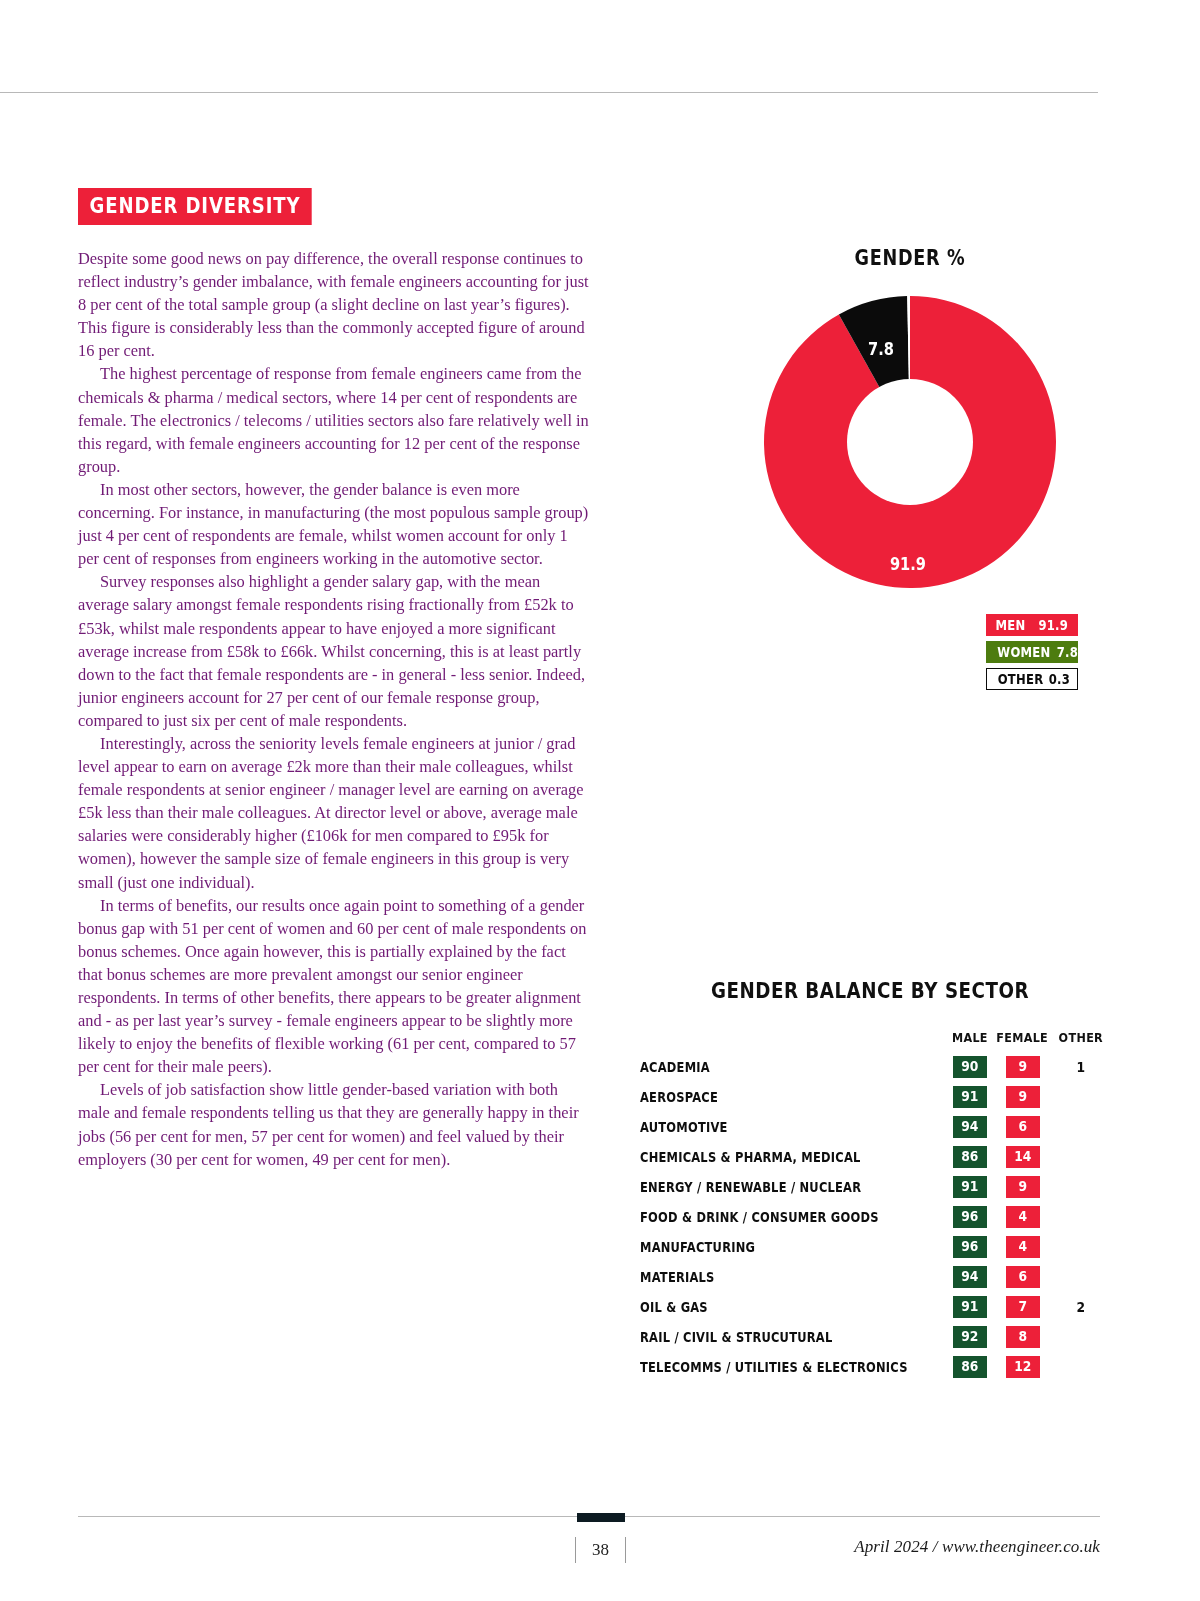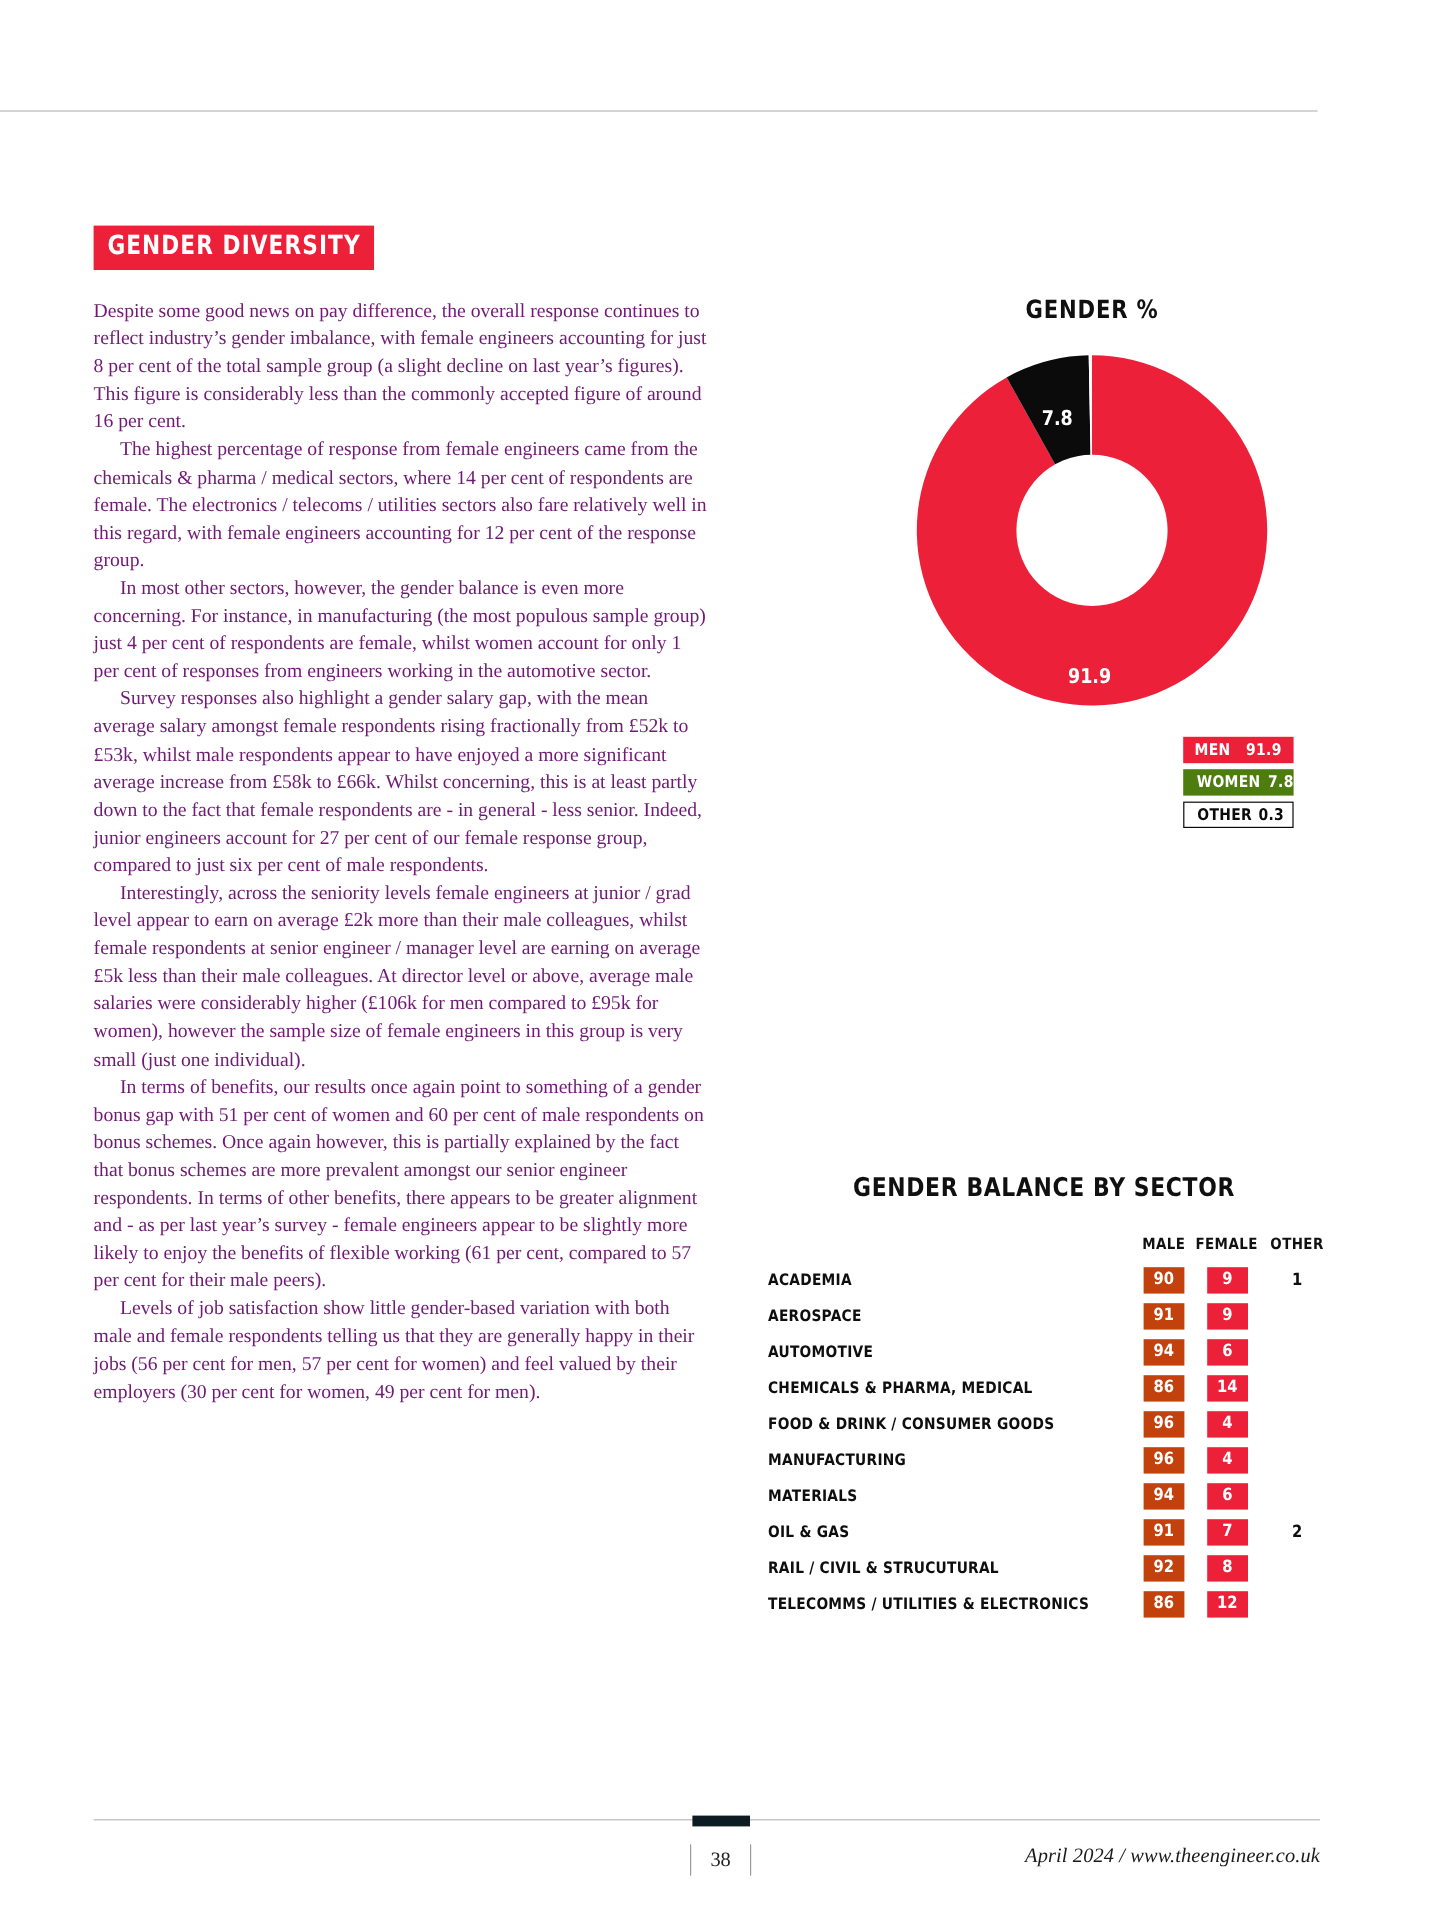--- a/index.html
+++ b/index.html
@@ -222,21 +222,21 @@
     min-width: 34px;
     padding: 2px 6px 3px 6px;
     font-family: "DejaVu Sans", sans-serif;
     font-weight: bold;
     font-size: 14px;
     color: #ffffff;
     text-align: center;
     line-height: 17px;
     box-sizing: border-box;
   }
-  .chip.male { background: #c2410c; }
+  .chip.male { background: #14532d; }
   .chip.female { background: #ED2039; }
   .chip span { display: inline-block; transform: scaleX(0.88); }
   .plain-other {
     font-family: "DejaVu Sans", sans-serif;
     font-weight: bold;
     font-size: 14px;
     color: #0e0e0e;
   }
   .plain-other span { display: inline-block; transform: scaleX(0.88); }
 </style>
@@ -320,20 +320,26 @@
           <td class="col-female"><span class="chip female"><span>6</span></span></td>
           <td class="col-other"></td>
         </tr>
         <tr>
           <td class="sec-name"><span>CHEMICALS &amp; PHARMA, MEDICAL</span></td>
           <td class="col-male"><span class="chip male"><span>86</span></span></td>
           <td class="col-female"><span class="chip female"><span>14</span></span></td>
           <td class="col-other"></td>
         </tr>
         <tr>
+          <td class="sec-name"><span>ENERGY / RENEWABLE / NUCLEAR</span></td>
+          <td class="col-male"><span class="chip male"><span>91</span></span></td>
+          <td class="col-female"><span class="chip female"><span>9</span></span></td>
+          <td class="col-other"></td>
+        </tr>
+        <tr>
           <td class="sec-name"><span>FOOD &amp; DRINK  / CONSUMER GOODS</span></td>
           <td class="col-male"><span class="chip male"><span>96</span></span></td>
           <td class="col-female"><span class="chip female"><span>4</span></span></td>
           <td class="col-other"></td>
         </tr>
         <tr>
           <td class="sec-name"><span>MANUFACTURING</span></td>
           <td class="col-male"><span class="chip male"><span>96</span></span></td>
           <td class="col-female"><span class="chip female"><span>4</span></span></td>
           <td class="col-other"></td>

